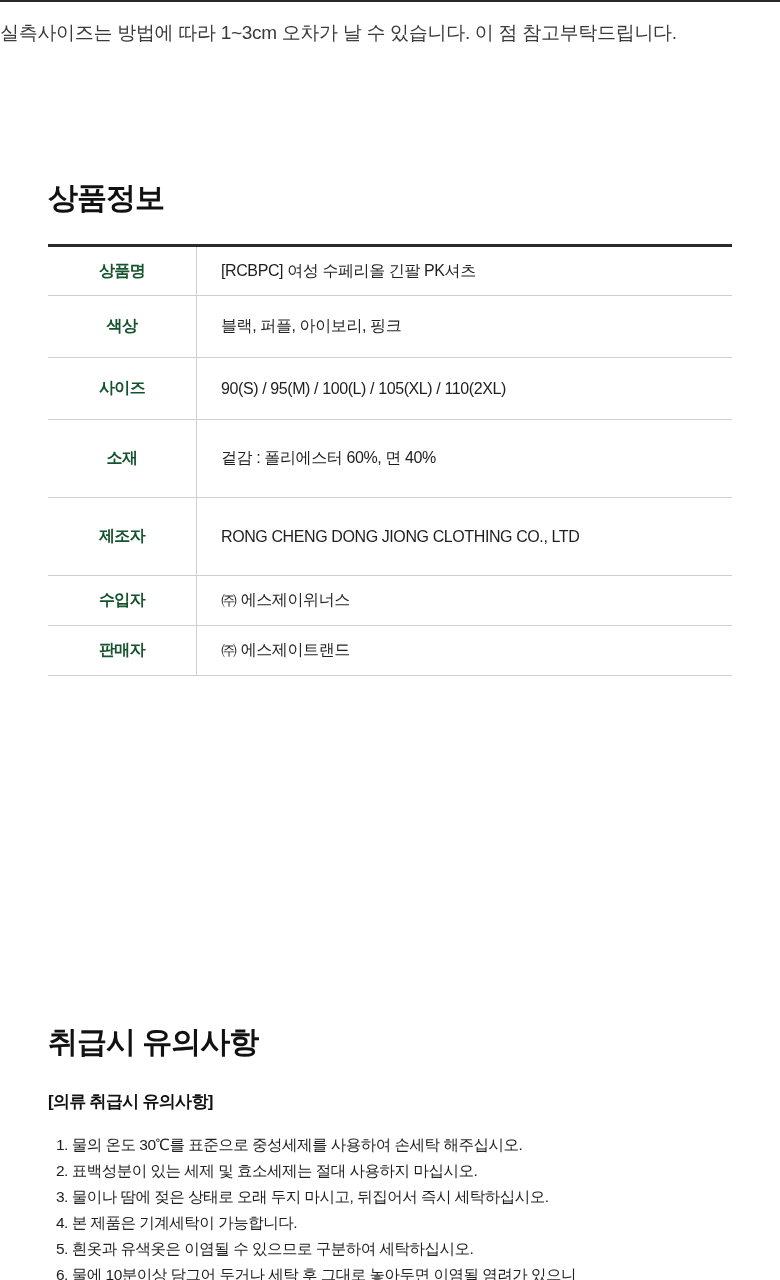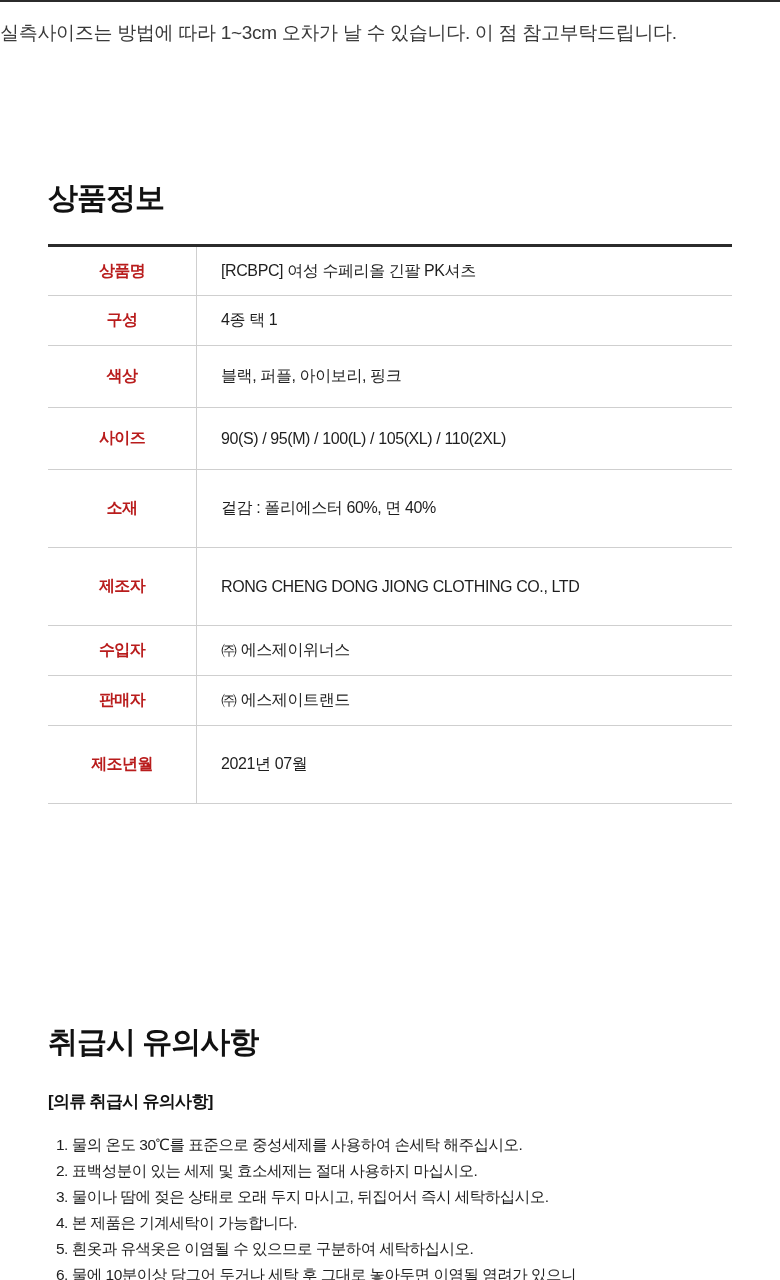--- a/index.html
+++ b/index.html
@@ -69,21 +69,21 @@
     border-top: 3px solid #2b2b2b;
   }
   .info-table tr:last-child {
     border-bottom: 1px solid #cfcfcf;
   }
   .info-table th {
     width: 148px;
     text-align: center;
     font-size: 16px;
     font-weight: bold;
-    color: #b91c1c;
+    color: #14532d;
     letter-spacing: -0.6px;
     padding: 0;
     vertical-align: middle;
     border-right: 1px solid #cfcfcf;
   }
   .info-table td {
     font-size: 16px;
     color: #1e1e1e;
     letter-spacing: -0.4px;
     padding: 0 0 0 24px;
@@ -132,24 +132,20 @@
   <div class="notice">실측사이즈는 방법에 따라 1~3cm 오차가 날 수 있습니다. 이 점 참고부탁드립니다.</div>
 
   <div class="section-title" id="info-title">상품정보</div>
 
   <table class="info-table">
     <tbody>
       <tr class="row-h-sm">
         <th>상품명</th>
         <td>[RCBPC] 여성 수페리올 긴팔 PK셔츠</td>
       </tr>
-      <tr class="row-h-sm">
-        <th>구성</th>
-        <td>4종 택 1</td>
-      </tr>
       <tr class="row-h-md">
         <th>색상</th>
         <td>블랙, 퍼플, 아이보리, 핑크</td>
       </tr>
       <tr class="row-h-md">
         <th>사이즈</th>
         <td>90(S) / 95(M) / 100(L) / 105(XL) / 110(2XL)</td>
       </tr>
       <tr class="row-h-lg">
         <th>소재</th>
@@ -160,24 +156,20 @@
         <td>RONG CHENG DONG JIONG CLOTHING CO., LTD</td>
       </tr>
       <tr class="row-h-sm">
         <th>수입자</th>
         <td>㈜ 에스제이위너스</td>
       </tr>
       <tr class="row-h-sm">
         <th>판매자</th>
         <td>㈜ 에스제이트랜드</td>
       </tr>
-      <tr class="row-h-lg">
-        <th>제조년월</th>
-        <td>2021년 07월</td>
-      </tr>
     </tbody>
   </table>
 
   <div class="section-title" id="care-title">취급시 유의사항</div>
 
   <div class="care-sub">[의류 취급시 유의사항]</div>
 
   <ul class="care-list">
     <li>1. 물의 온도 30℃를 표준으로 중성세제를 사용하여 손세탁 해주십시오.</li>
     <li>2. 표백성분이 있는 세제 및 효소세제는 절대 사용하지 마십시오.</li>

